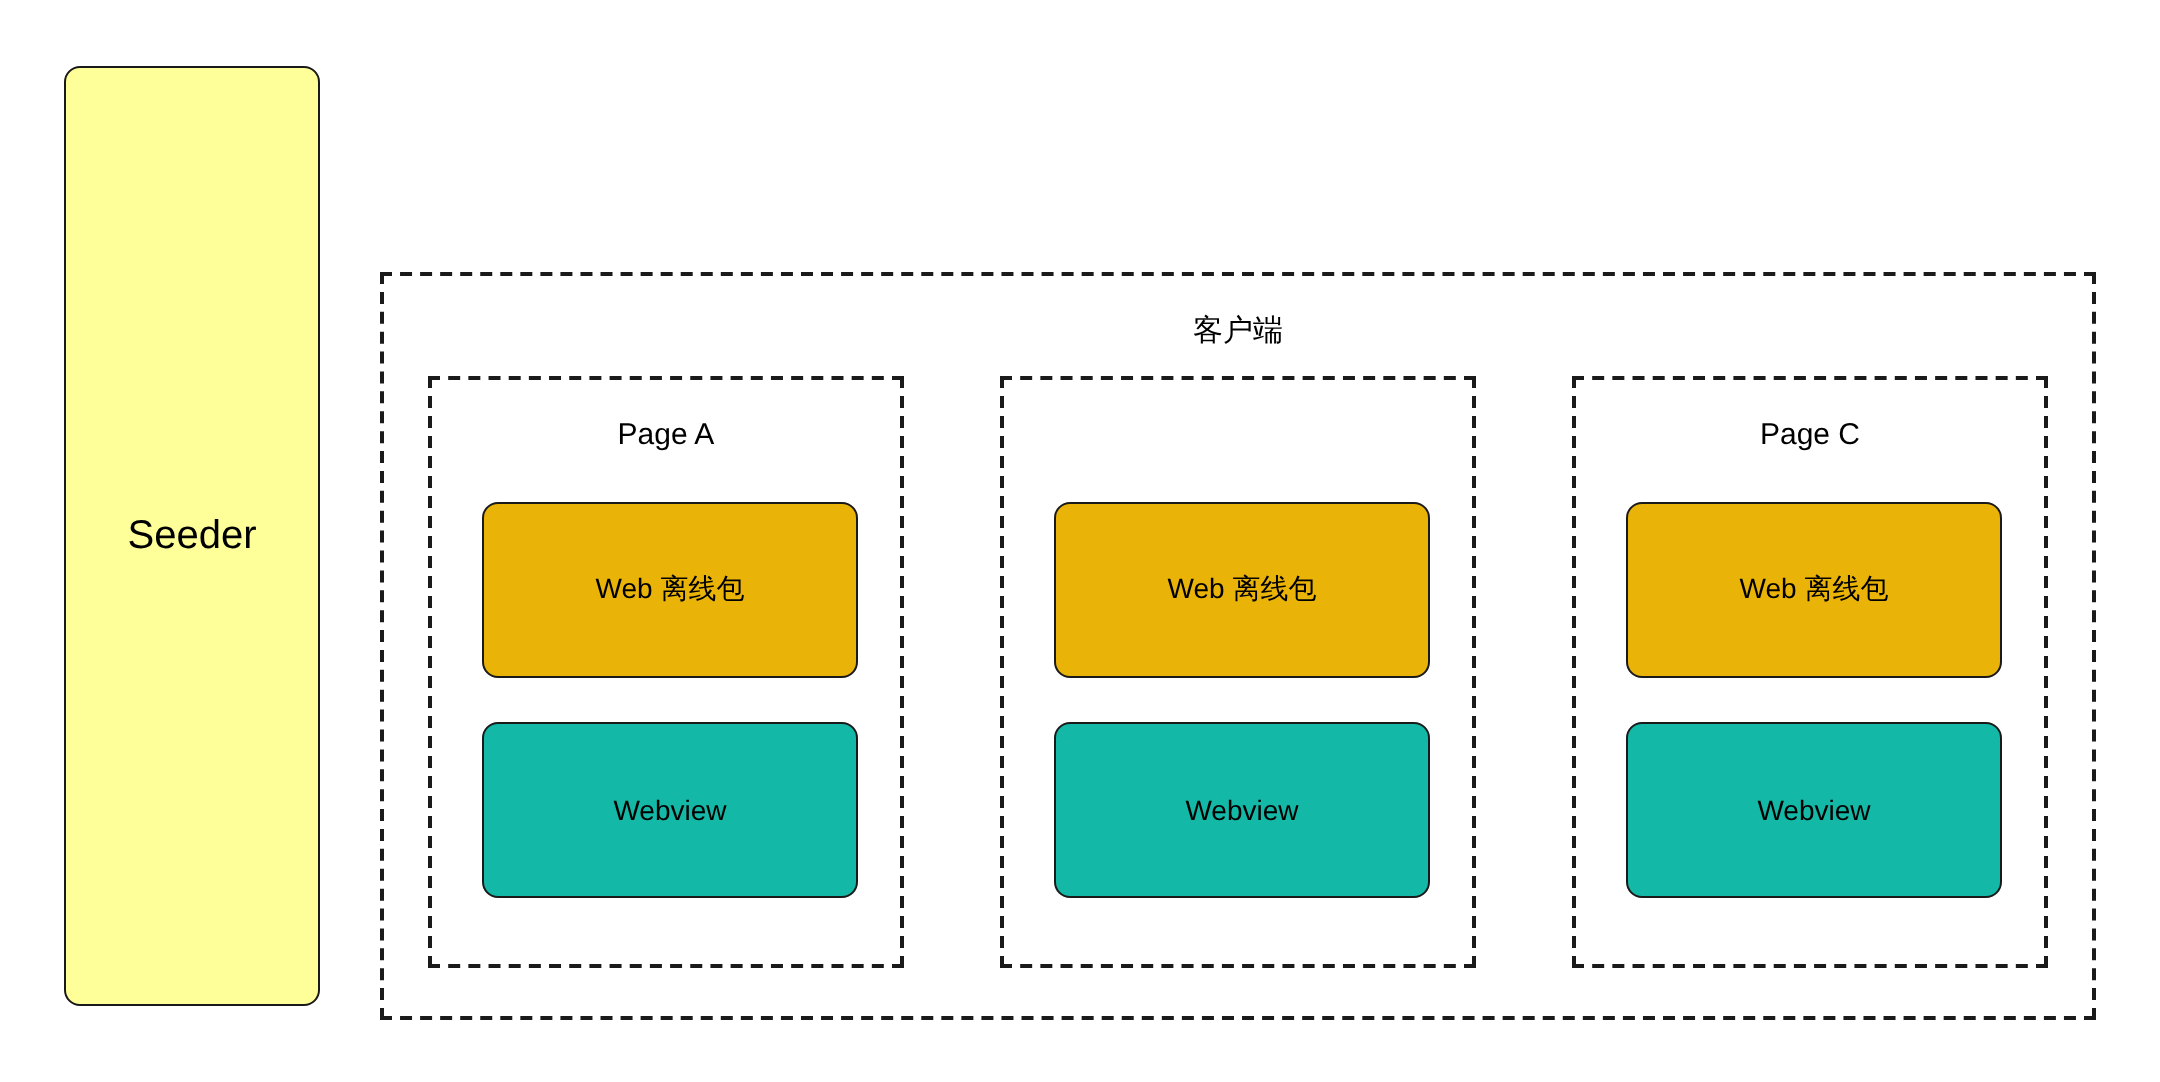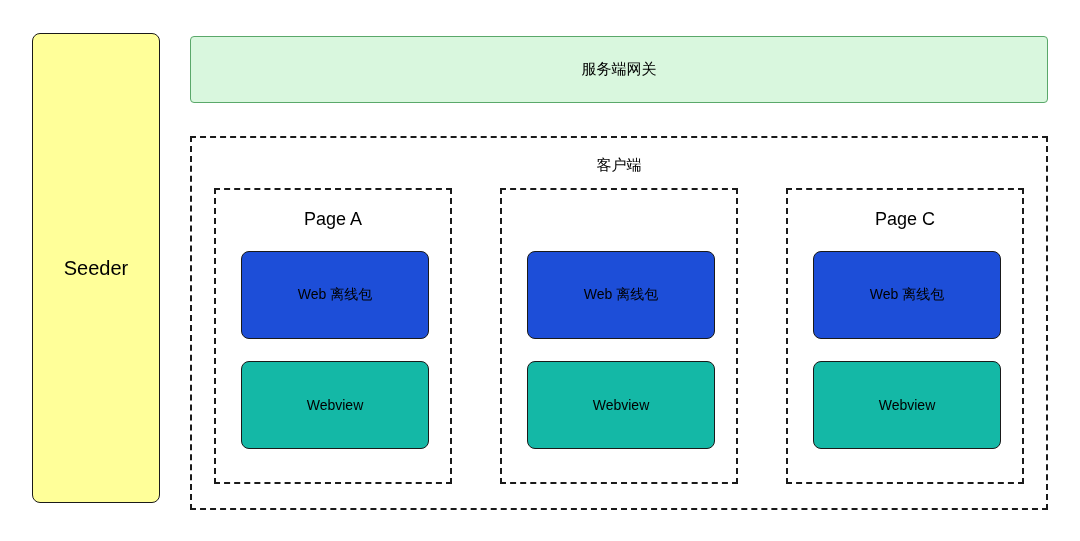--- a/index.html
+++ b/index.html
@@ -92,56 +92,53 @@
     border: 2px dashed #1a1a1a;
     box-sizing: border-box;
     position: relative;
   }
   .page-title {
     position: absolute;
     top: 19px;
     left: 0;
     width: 100%;
     text-align: center;
-    font-size: 18px;
+    font-size: 15px;
   }
   .page-box {
     position: absolute;
     left: 25px;
     width: 188px;
     height: 88px;
     border: 1px solid #1a1a1a;
     border-radius: 8px;
     display: flex;
     align-items: center;
     justify-content: center;
     font-size: 14px;
     box-sizing: border-box;
   }
   .offline {
     top: 61px;
-    background: #1d4ed8;
+    background: #eab308;
   }
   .webview {
     top: 171px;
     background: #14b8a6;
   }
 </style>
 </head>
 <body>
 
 <div id="canvas">
 
   <div class="seeder">
     <span>Seeder</span>
   </div>
 
-  <div class="gateway">
-    <span>服务端网关</span>
-  </div>
 
   <div class="client">
     <div class="client-title">客户端</div>
 
     <div class="pages">
 
       <div class="page">
         <div class="page-title">Page A</div>
         <div class="page-box offline">
           <span>Web 离线包</span>

